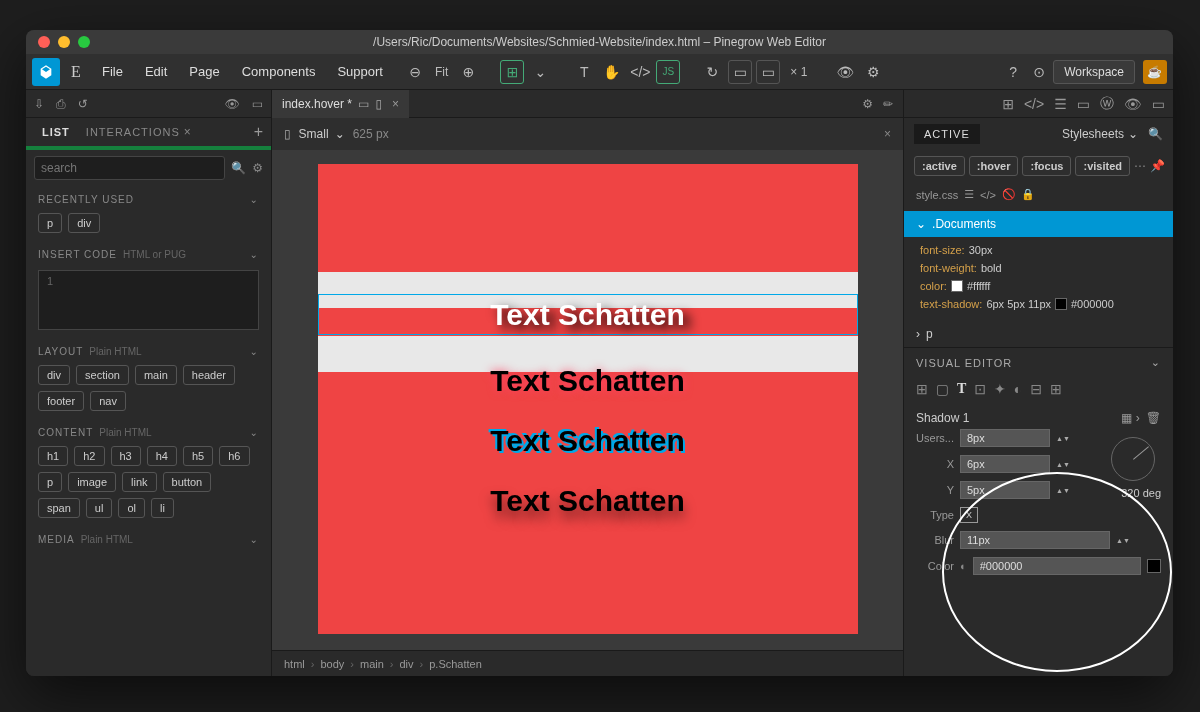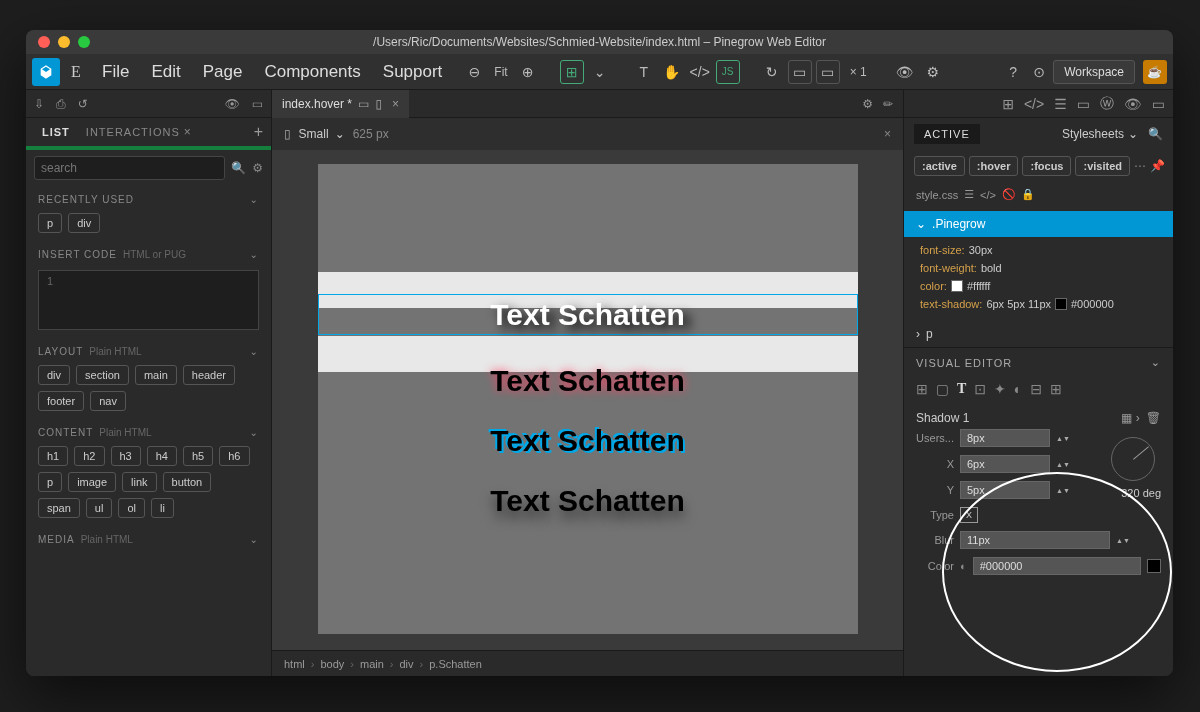--- a/index.html
+++ b/index.html
@@ -8,21 +8,21 @@
 .titlebar { height: 24px; background: #3a3a3a; display: flex; align-items: center; padding: 0 12px; position: relative; }
 .traffic { display: flex; gap: 8px; }
 .traffic span { width: 12px; height: 12px; border-radius: 50%; }
 .t-red { background: #ff5f57; }
 .t-yellow { background: #ffbd2e; }
 .t-green { background: #28c940; }
 .titlebar-title { position: absolute; left: 0; right: 0; text-align: center; font-size: 12px; color: #ccc; pointer-events: none; }
 .menubar { height: 36px; background: #303030; display: flex; align-items: center; padding: 0 6px; gap: 2px; border-bottom: 1px solid #1a1a1a; }
 .logo { width: 28px; height: 28px; background: #0097d4; display: flex; align-items: center; justify-content: center; color: #fff; border-radius: 3px; }
 .tab-e { width: 28px; height: 28px; display: flex; align-items: center; justify-content: center; font-size: 16px; color: #ccc; font-family: Georgia, serif; }
-.menu-item { padding: 6px 10px; color: #ddd; cursor: pointer; font-size: 17px; }
+.menu-item { padding: 6px 10px; color: #ddd; cursor: pointer; font-size: 13px; }
 .toolbar-icons { display: flex; align-items: center; gap: 4px; margin-left: 8px; }
 .tb-icon { width: 24px; height: 24px; display: flex; align-items: center; justify-content: center; color: #bbb; cursor: pointer; border-radius: 3px; font-size: 14px; }
 .tb-icon.bordered { border: 1px solid #555; }
 .tb-icon.green { border-color: #4a7; color: #4a7; }
 .tb-fit { font-size: 12px; color: #bbb; padding: 2px 4px; }
 .tb-x1 { font-size: 12px; color: #bbb; padding: 0 6px; }
 .spacer { flex: 1; }
 .workspace-btn { padding: 4px 10px; background: #3a3a3a; border: 1px solid #555; border-radius: 3px; color: #ddd; font-size: 12px; cursor: pointer; }
 .coffee { width: 24px; height: 24px; display: flex; align-items: center; justify-content: center; background: #c77b00; border-radius: 3px; margin-left: 6px; }
 .body { flex: 1; display: flex; overflow: hidden; }
@@ -47,21 +47,21 @@
 .doc-tabs { height: 28px; display: flex; align-items: center; background: #2a2a2a; border-bottom: 1px solid #1a1a1a; }
 .doc-tab { height: 28px; display: flex; align-items: center; gap: 6px; padding: 0 10px; background: #383838; font-size: 12px; color: #ddd; cursor: pointer; }
 .doc-tab-icon { color: #aaa; }
 .doc-tab-close { color: #999; cursor: pointer; margin-left: 4px; }
 .rt-adjust { margin-left: auto; display: flex; gap: 10px; padding-right: 10px; }
 .viewport-bar { height: 32px; display: flex; align-items: center; padding: 0 12px; gap: 8px; background: #2e2e2e; }
 .vp-size { font-size: 12px; color: #ccc; display: flex; align-items: center; gap: 6px; cursor: pointer; }
 .vp-px { font-size: 12px; color: #888; }
 .vp-close { margin-left: auto; color: #888; cursor: pointer; }
 .canvas-area { flex: 1; background: #3a3a3a; padding: 14px; overflow: auto; }
-.canvas { background: #737373; width: 540px; height: 470px; margin: 0 auto; position: relative; }
+.canvas { background: #ef4444; width: 540px; height: 470px; margin: 0 auto; position: relative; }
 .grey-band { background: #e8e8e8; height: 36px; }
 .sel-box { border: 1px solid #00a8e8; position: absolute; top: 130px; left: 0; right: 0; height: 41px; display: flex; align-items: center; justify-content: center; }
 .txt1 { font-size: 30px; font-weight: bold; color: #fff; text-shadow: 6px 5px 11px #000; }
 .sel-label { position: absolute; top: 172px; left: 0; background: #ccc; font-size: 10px; padding: 2px 6px; color: #444; }
 .txt2 { position: absolute; top: 200px; left: 0; right: 0; text-align: center; font-size: 30px; font-weight: bold; color: #000; text-shadow: 0 0 10px #ff4466; }
 .txt3 { position: absolute; top: 260px; left: 0; right: 0; text-align: center; font-size: 30px; font-weight: bold; color: #000; text-shadow: -2px -2px 0 #00a8e8, 2px 2px 0 #00a8e8; }
 .txt4 { position: absolute; top: 320px; left: 0; right: 0; text-align: center; font-size: 30px; font-weight: bold; color: #000; text-shadow: 0 8px 12px rgba(0,0,0,0.5); }
 .breadcrumb { height: 26px; display: flex; align-items: center; padding: 0 12px; gap: 6px; font-size: 11px; color: #999; background: #2a2a2a; border-top: 1px solid #1a1a1a; }
 .breadcrumb span { cursor: pointer; }
 .bc-sep { color: #666; }
@@ -324,21 +324,21 @@
         <span>style.css</span>
         <span>☰</span>
         <span>&lt;/&gt;</span>
         <span>🚫</span>
         <span>🔒</span>
       </div>
 
       <div class="rule-box">
         <div class="rule-header">
           <span>⌄</span>
-          <span>.Pinegrow</span>
+          <span>.Documents</span>
         </div>
         <div class="rule-props">
           <div class="prop">
               <span class="prop-name">font-size:</span> 
               <span class="prop-val">30px</span>
             </div>
           <div class="prop">
               <span class="prop-name">font-weight:</span> 
               <span class="prop-val">bold</span>
             </div>

